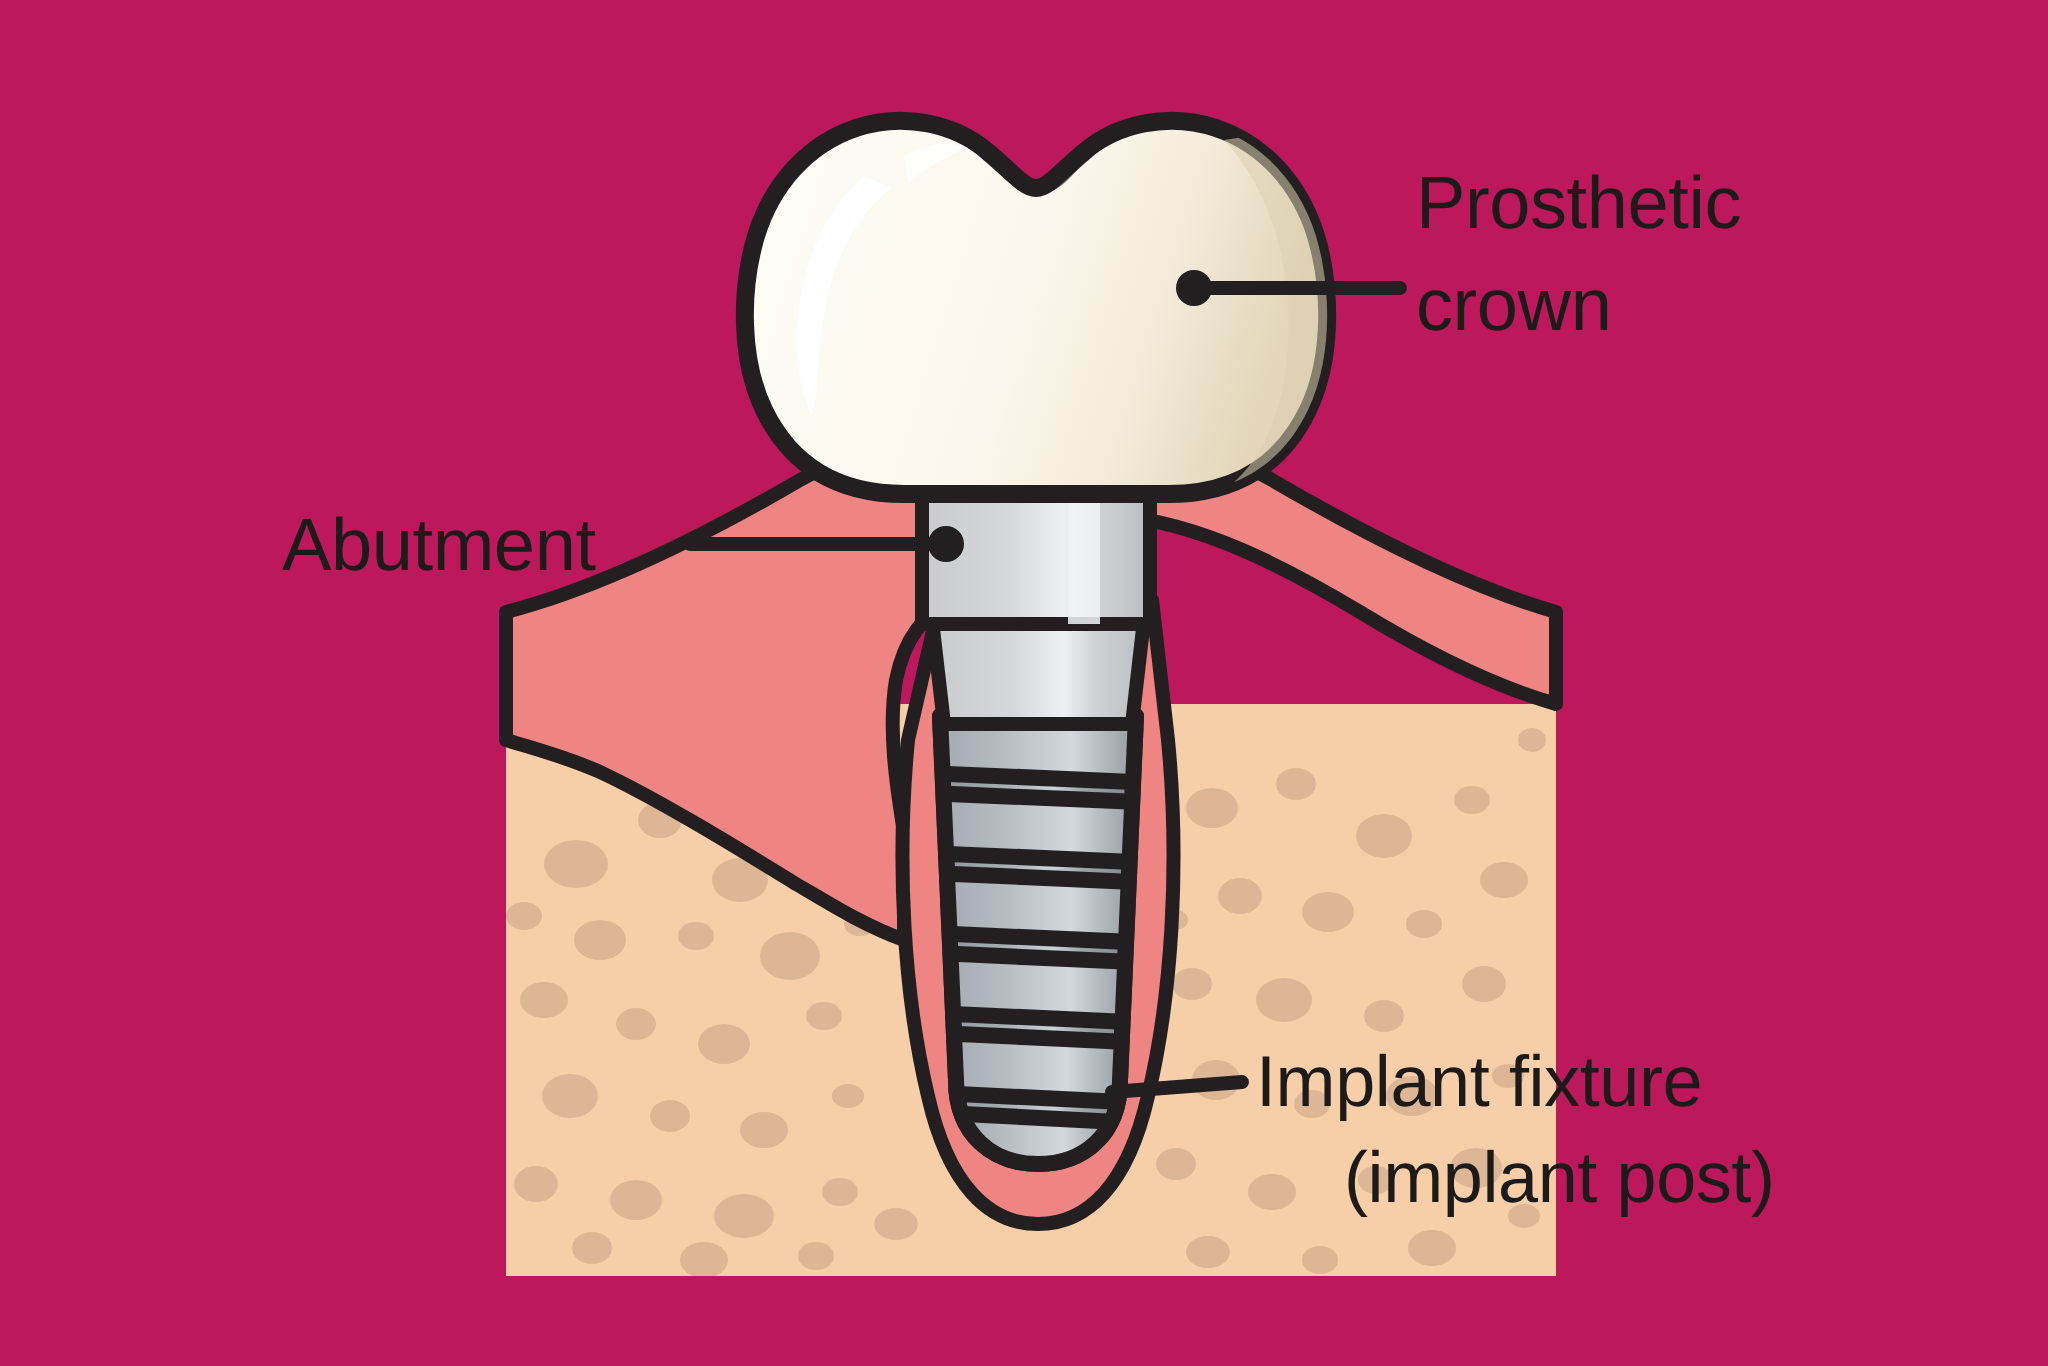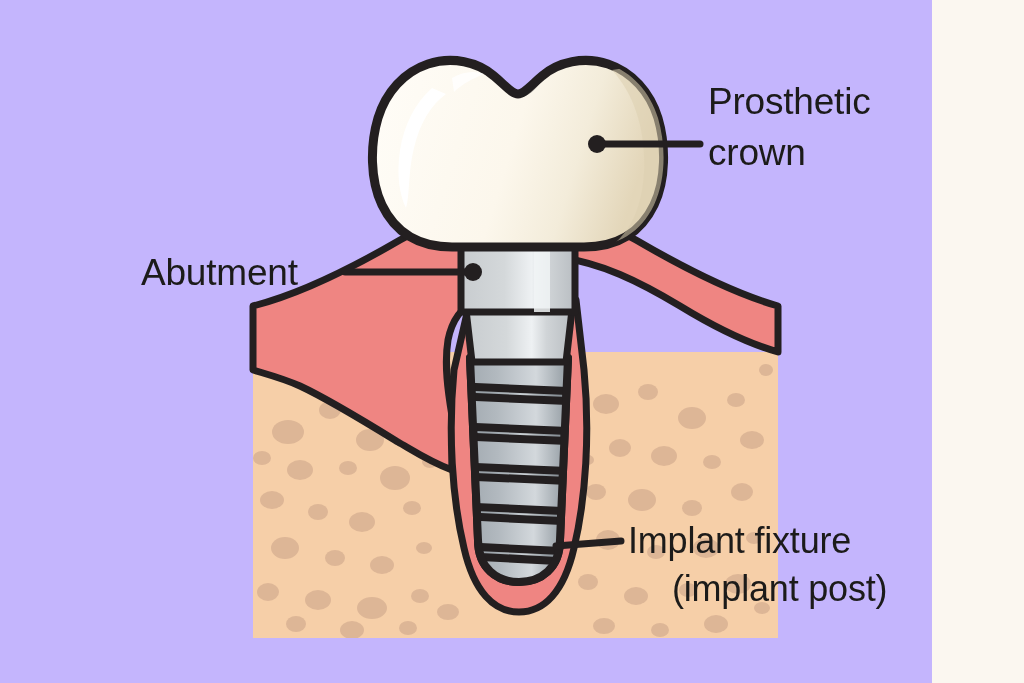--- a/index.html
+++ b/index.html
@@ -8,23 +8,23 @@
     background: #fbf7f0;
   }
   body {
     width: 1024px;
     height: 683px;
     overflow: hidden;
     font-family: "Liberation Sans", sans-serif;
   }
   #stage {
     position: relative;
-    width: 932px;
+    width: 1024px;
     height: 683px;
-    background: #c4b5fd;
+    background: #be185d;
   }
   #diagram {
     position: absolute;
     inset: 0;
     display: block;
   }
   .lbl {
     font-family: "Liberation Sans", sans-serif;
     font-size: 37px;
     fill: #1c1b1a;

